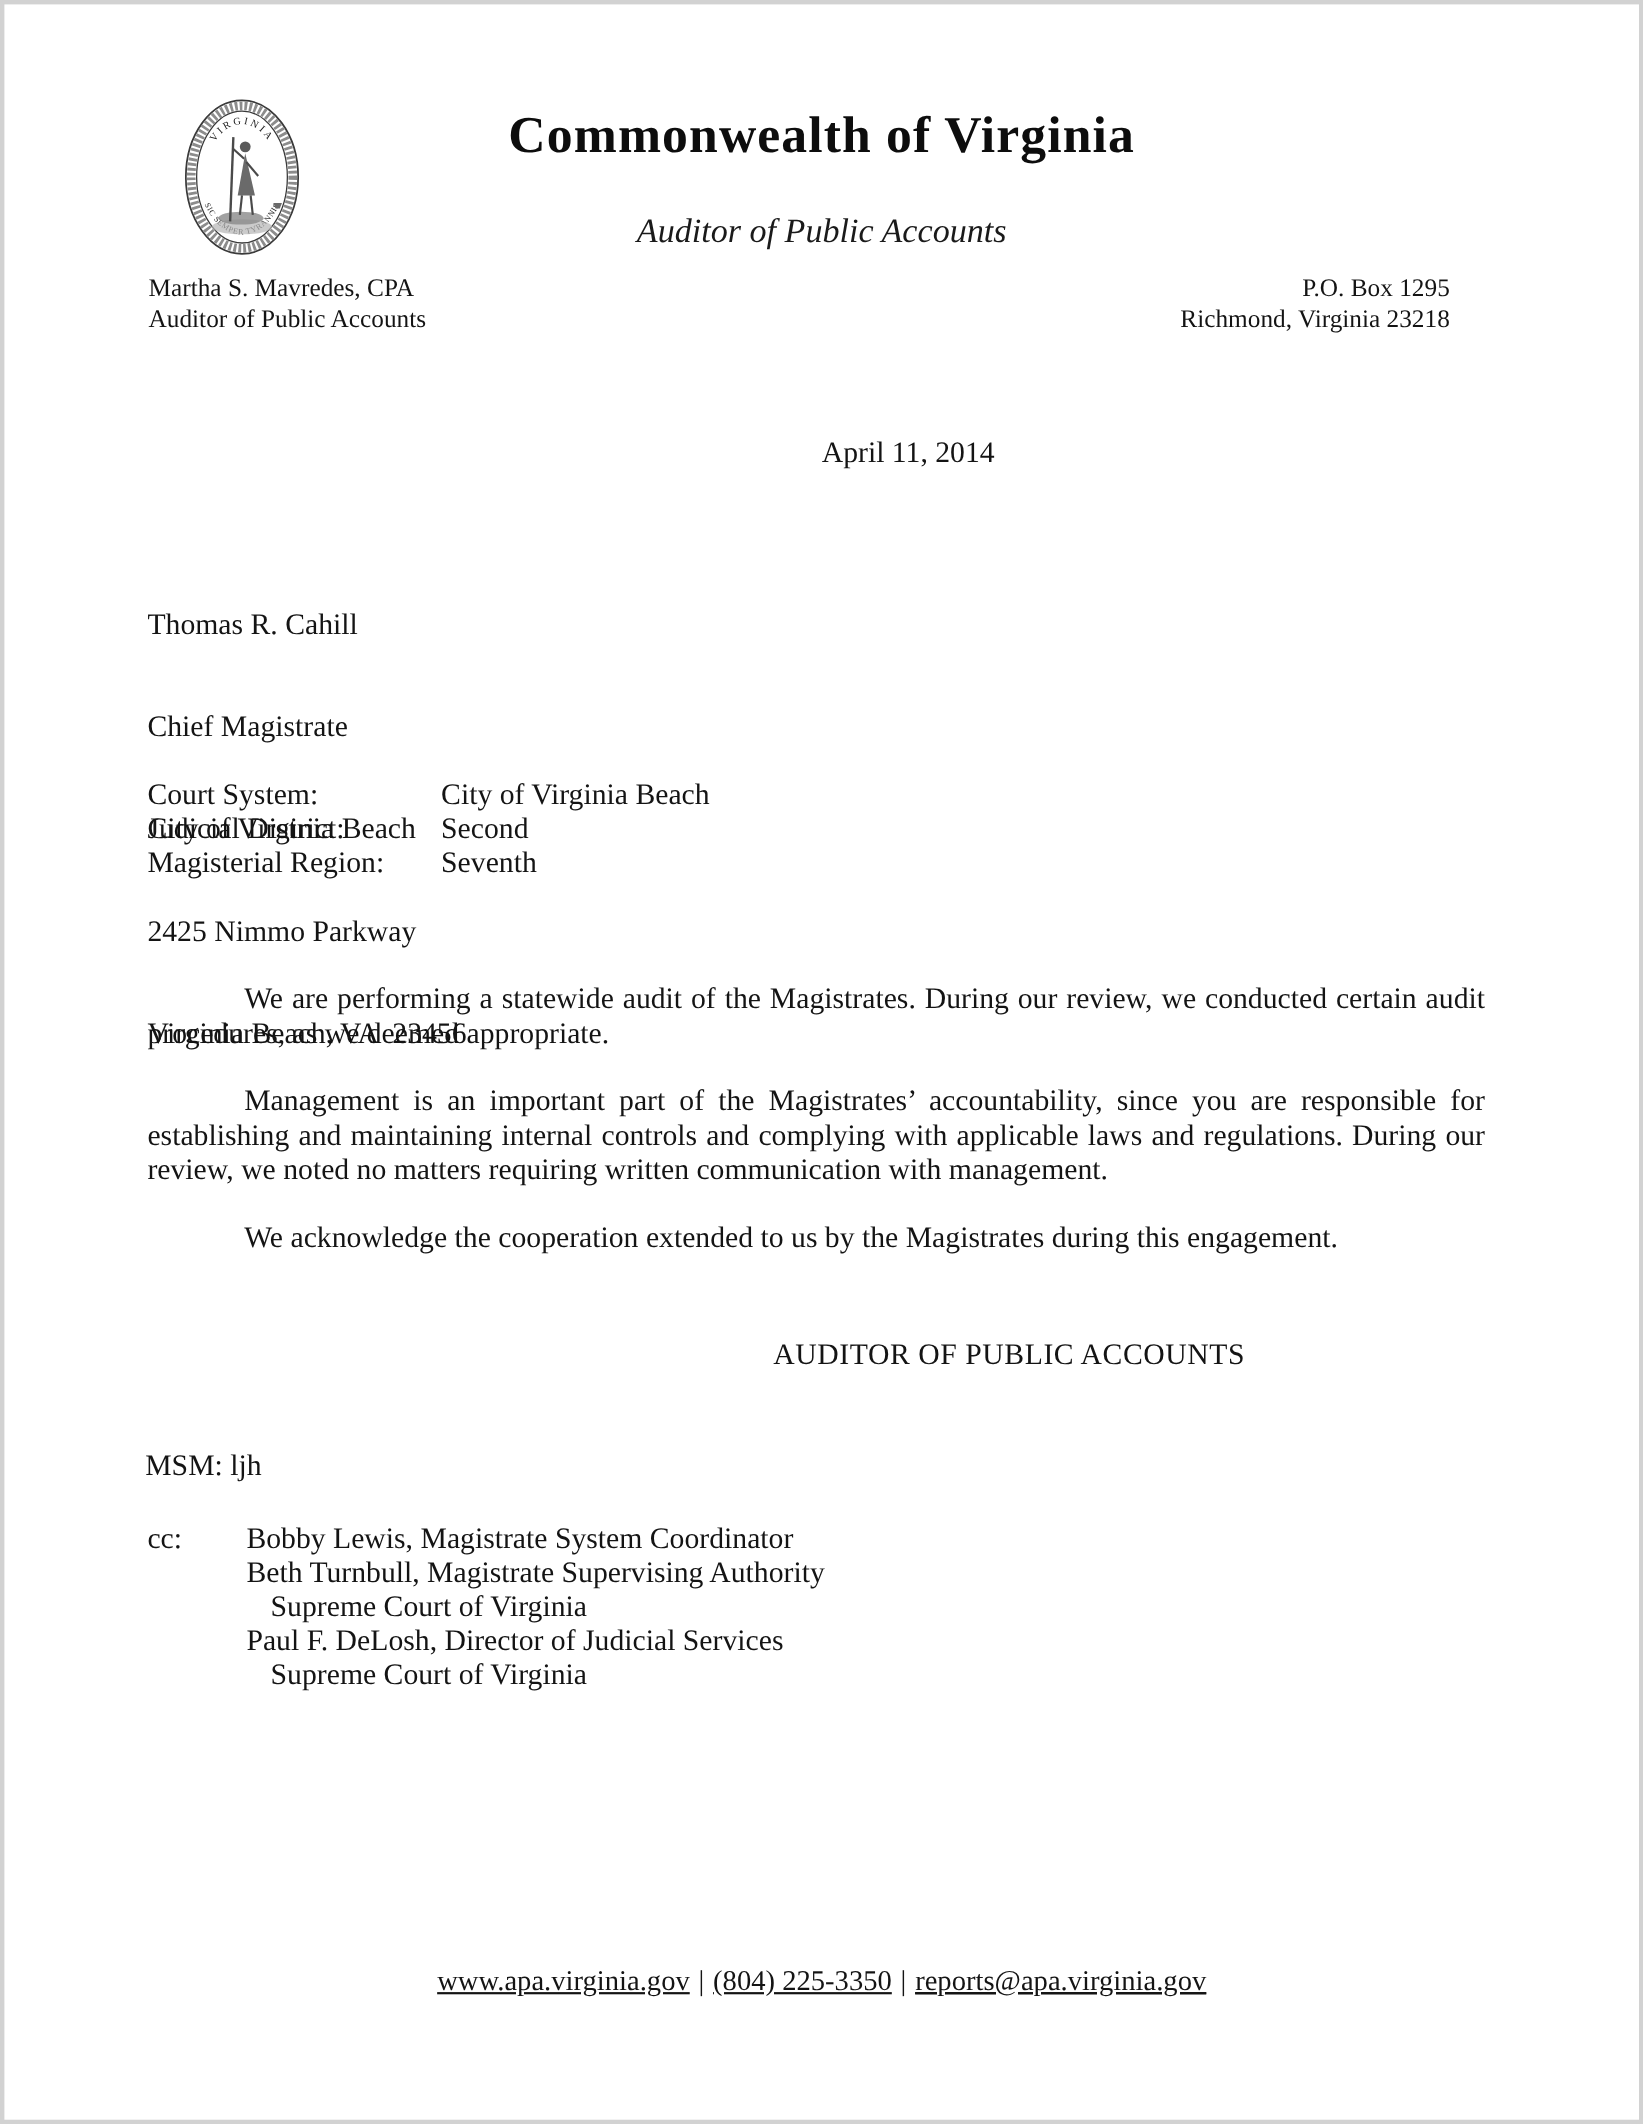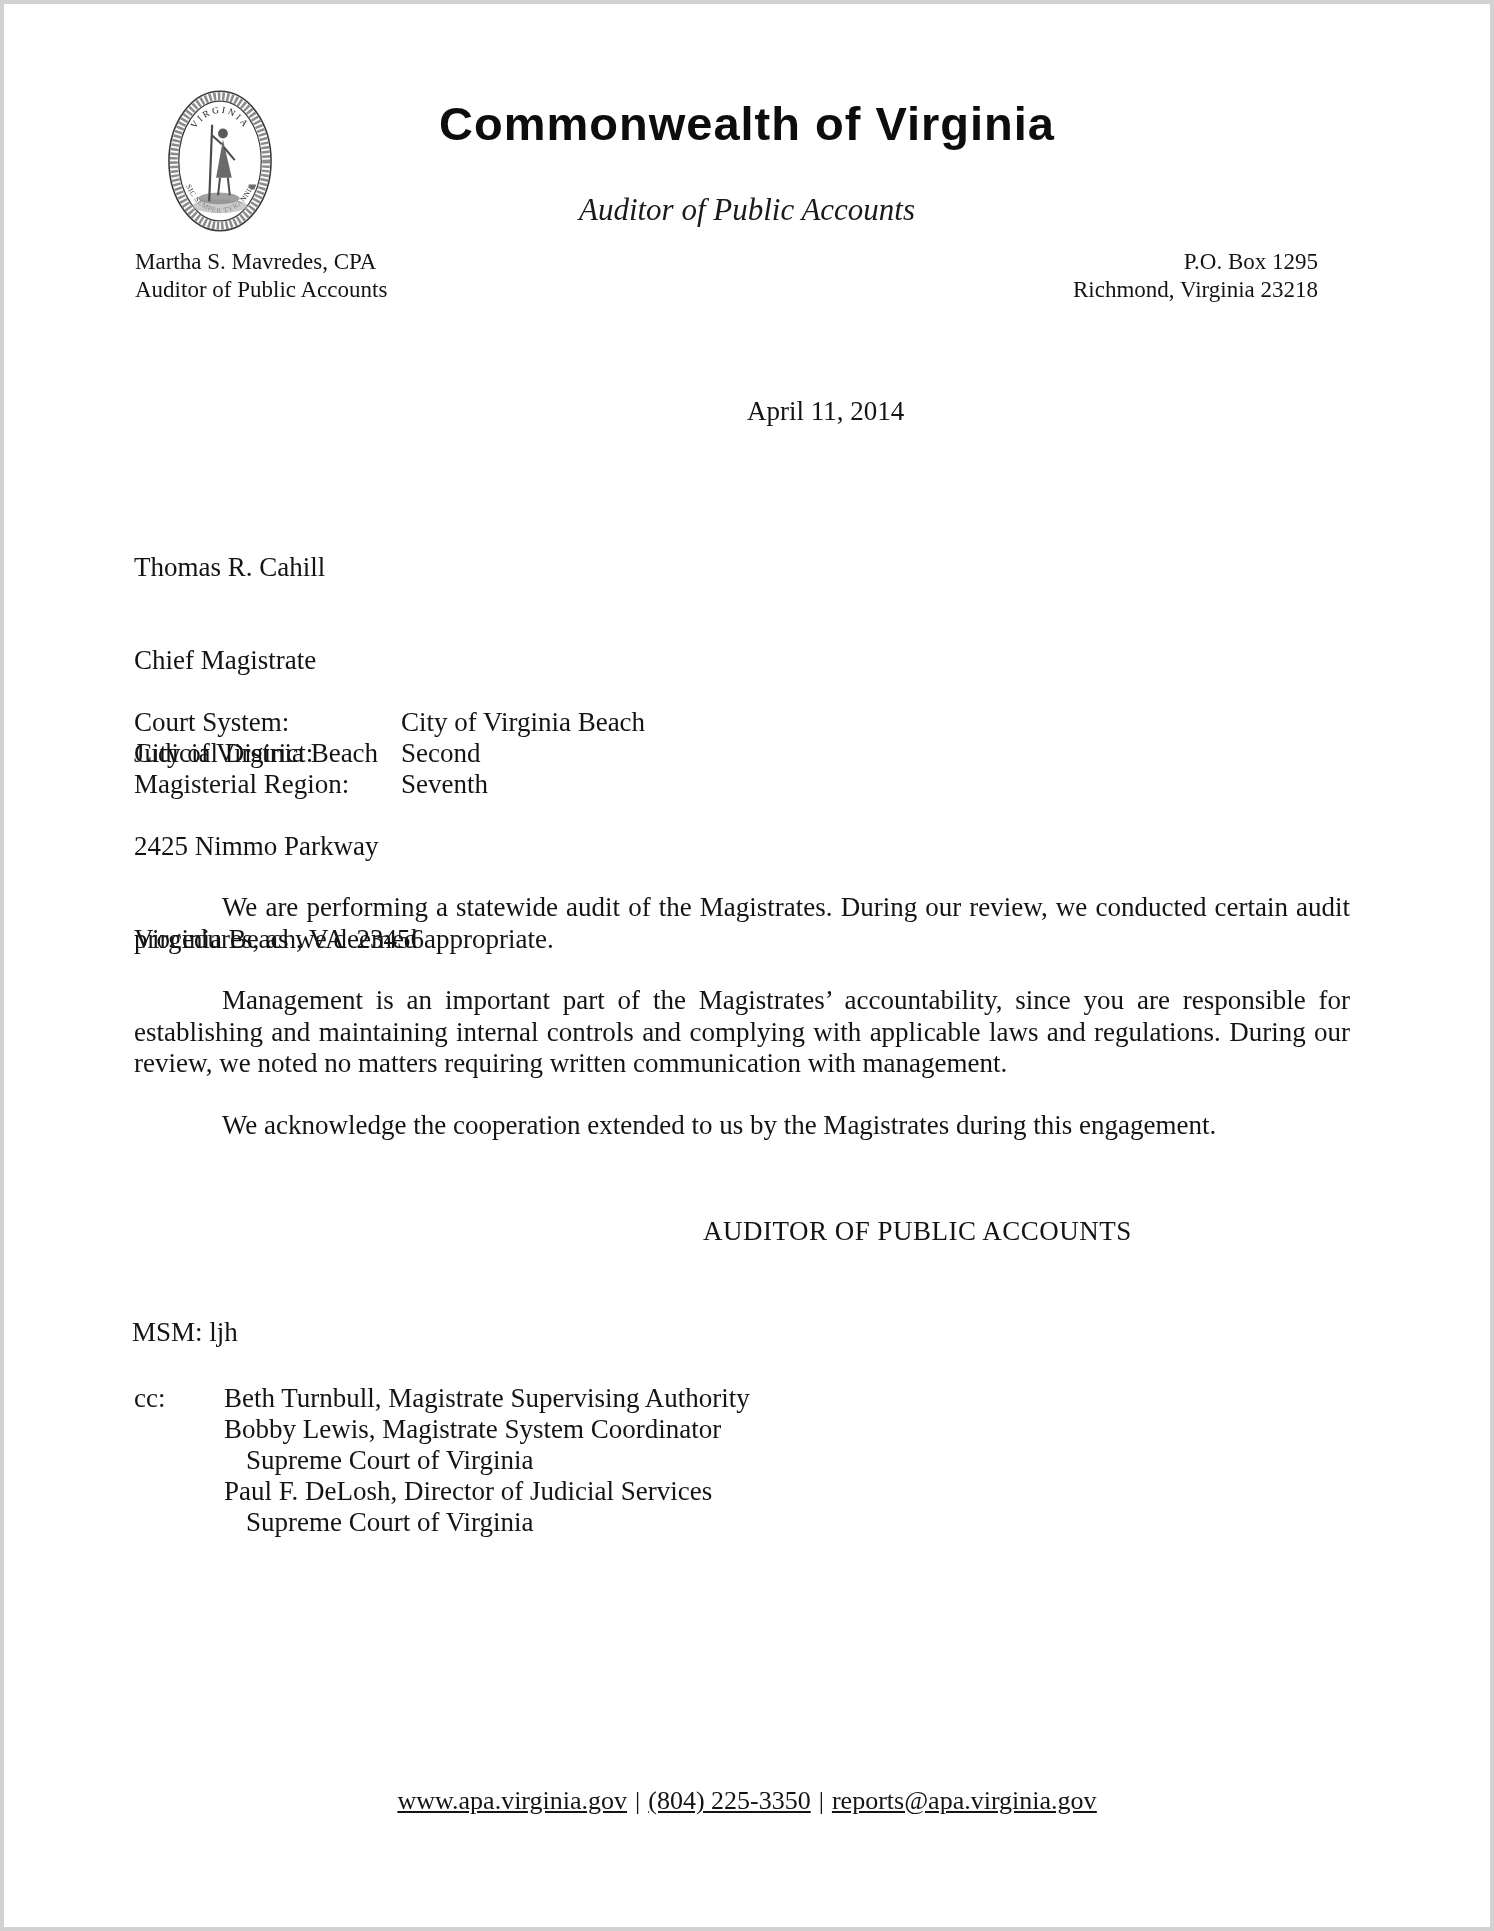--- a/index.html
+++ b/index.html
@@ -24,21 +24,21 @@
     top: 82px;
     width: 108px;
     height: 150px;
   }
   .title {
     position: absolute;
     top: 92px;
     left: 0;
     width: 100%;
     text-align: center;
-    font-family: Liberation Sans, sans-serif;
+    font-family: Liberation Serif, serif;
     font-weight: 800;
     font-size: 47px;
     letter-spacing: 1px;
     color: #0d0d0d;
   }
   .subtitle {
     position: absolute;
     top: 188px;
     left: 0;
     width: 100%;
@@ -213,22 +213,22 @@
     <p>We acknowledge the cooperation extended to us by the Magistrates during this engagement.</p>
   </div>
 
   <div class="signature">AUDITOR OF PUBLIC ACCOUNTS</div>
 
   <div class="reference">MSM: ljh</div>
 
   <div class="cc-block">
     <div class="cc-label">cc:</div>
     <div class="cc-lines">
+      <div class="cc-line">Bobby Lewis, Magistrate System Coordinator</div>
       <div class="cc-line">Beth Turnbull, Magistrate Supervising Authority</div>
-      <div class="cc-line">Bobby Lewis, Magistrate System Coordinator</div>
       <div class="cc-line indent">Supreme Court of Virginia</div>
       <div class="cc-line">Paul F. DeLosh, Director of Judicial Services</div>
       <div class="cc-line indent">Supreme Court of Virginia</div>
     </div>
   </div>
 
   <div class="footer">
     <span>www.apa.virginia.gov</span><span class="sep">|</span><span>(804) 225-3350</span><span class="sep">|</span><a href="#" class="email">reports@apa.virginia.gov</a>
   </div>
 

